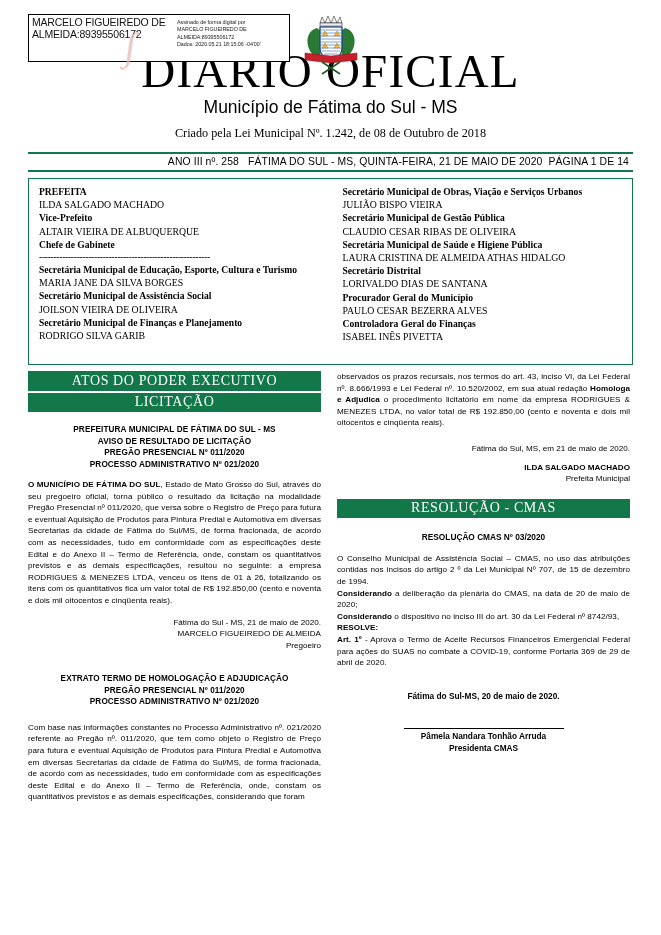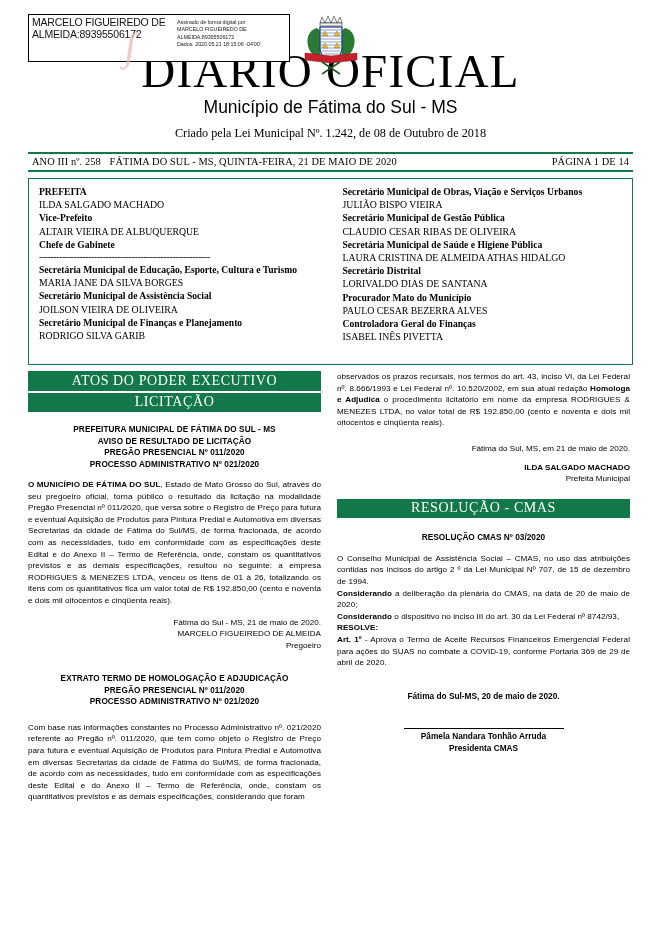--- a/index.html
+++ b/index.html
@@ -16,21 +16,21 @@
   .crest-wrap{position:absolute;left:0;right:0;top:12px;display:flex;justify-content:center;}
   .crest{width:62px;height:66px;}
 
   
   .masthead{padding-top:46px;text-align:center;}
   .mast-title{font-family:"Liberation Serif",serif;font-size:47px;line-height:50px;letter-spacing:1.2px;font-weight:400;}
   .mast-sub{font-family:Liberation Sans, sans-serif;font-size:17.5px;line-height:21px;margin-top:1px;}
   .mast-law{font-family:"Liberation Serif",serif;font-size:12.2px;line-height:16px;margin-top:7px;}
 
   
-  .infobar{margin-top:11px;border-top:2px solid #12784a;border-bottom:2px solid #12784a;padding:2px 4px 3px 4px;display:flex;justify-content:space-between;align-items:center;font-family:Liberation Serif, serif;font-size:10.4px;letter-spacing:.1px;}
+  .infobar{margin-top:11px;border-top:2px solid #12784a;border-bottom:2px solid #12784a;padding:2px 4px 3px 4px;display:flex;justify-content:flex-end;align-items:center;font-family:Liberation Sans, sans-serif;font-size:10.4px;letter-spacing:.1px;}
   .infobar .left span{margin-right:6px;}
 
   
   .officials{margin-top:6px;border:1.6px solid #12784a;box-sizing:border-box;display:flex;padding:6px 0 4px 0;height:187px;}
   .ocol{width:50%;box-sizing:border-box;padding:0 8px 0 10px;}
   .ocol.right{padding-left:12px;}
   .o-role{font-family:"Liberation Serif",serif;font-size:9.6px;font-weight:bold;line-height:13.2px;}
   .o-name{font-family:"Liberation Serif",serif;font-size:9.8px;line-height:13.2px;}
   .o-sep{font-family:"Liberation Serif",serif;font-size:9.6px;line-height:12px;letter-spacing:-0.3px;overflow:hidden;white-space:nowrap;}
 
@@ -138,21 +138,21 @@
     </div>
     <div class="ocol right">
       <div class="o-role">Secretário Municipal de Obras, Viação e Serviços Urbanos</div>
       <div class="o-name">JULIÃO BISPO VIEIRA</div>
       <div class="o-role">Secretário Municipal de Gestão Pública</div>
       <div class="o-name">CLAUDIO CESAR RIBAS DE OLIVEIRA</div>
       <div class="o-role">Secretária Municipal de Saúde e Higiene Pública</div>
       <div class="o-name">LAURA CRISTINA DE ALMEIDA  ATHAS HIDALGO</div>
       <div class="o-role">Secretário Distrital</div>
       <div class="o-name">LORIVALDO DIAS DE SANTANA</div>
-      <div class="o-role">Procurador Mato do Município</div>
+      <div class="o-role">Procurador Geral do Município</div>
       <div class="o-name">PAULO CESAR BEZERRA ALVES</div>
       <div class="o-role">Controladora Geral do Finanças</div>
       <div class="o-name">ISABEL INÊS PIVETTA</div>
     </div>
   </div>
 
   <div class="cols">
 
     <div class="col">
       <div class="banner">ATOS DO PODER EXECUTIVO</div>

